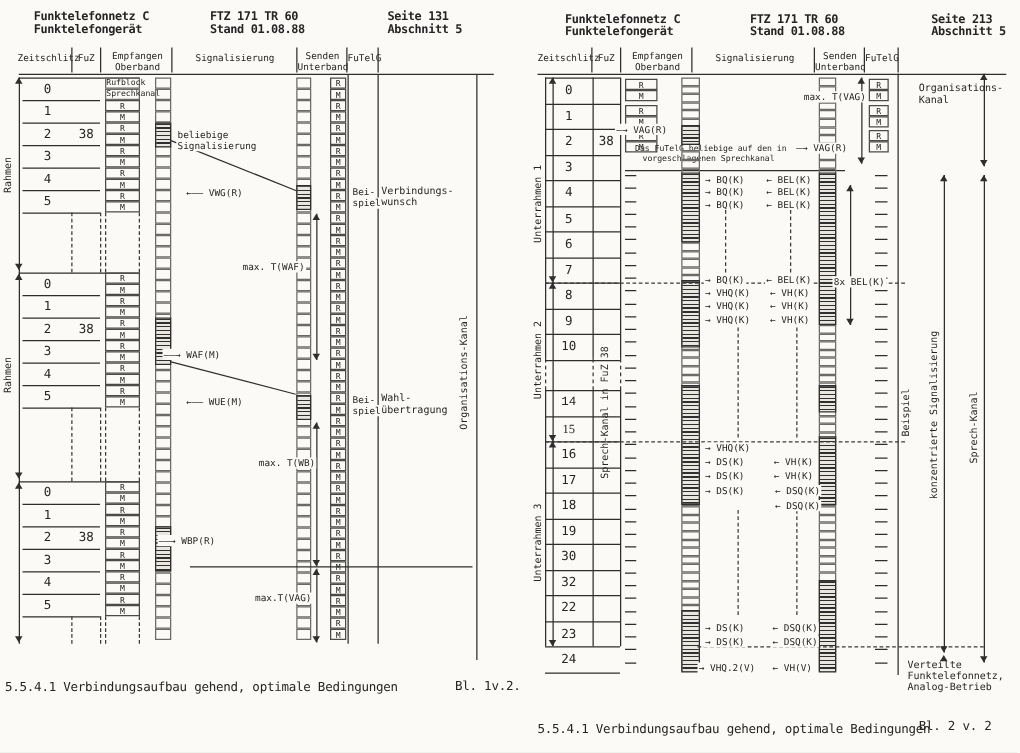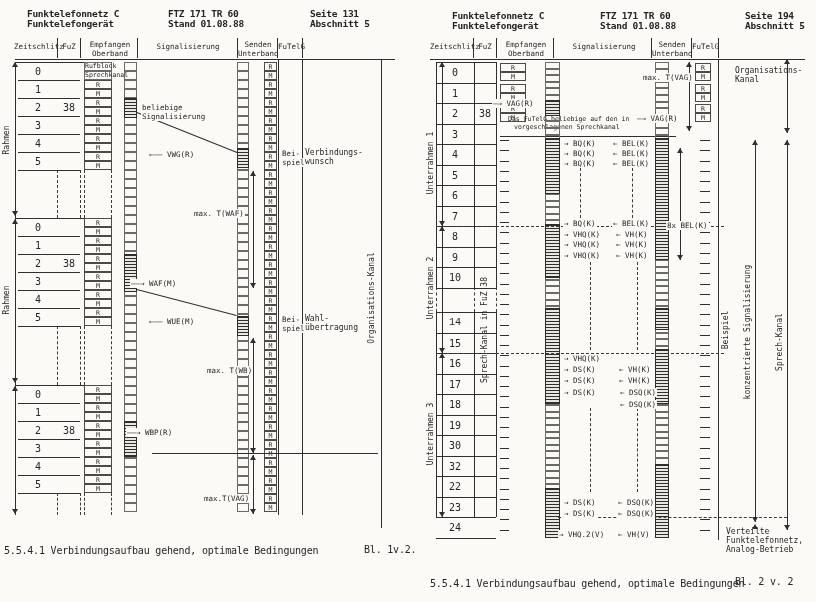--- a/index.html
+++ b/index.html
@@ -329,21 +329,21 @@
         <div class="tri up" style="left: 250px; top: 171px;"></div>
         <div class="tri dn" style="left: 250px; top: 283px;"></div>
         <div class="lab" style="left: 193px; top: 209px;">max. T(WAF)</div>
         <div class="vl" style="left: 253px; top: 338px; height: 115px;"></div>
         <div class="tri up" style="left: 250px; top: 338px;"></div>
         <div class="tri dn" style="left: 250px; top: 448px;"></div>
         <div class="lab" style="left: 206px; top: 366px;">max. T(WB)</div>
         <div class="vl" style="left: 253px; top: 455px; height: 59px;"></div>
         <div class="tri up" style="left: 250px; top: 455px;"></div>
         <div class="tri dn" style="left: 250px; top: 509px;"></div>
-        <div class="lab" style="left: 203px; top: 494px;">max.T(VAG)</div>
+        <div class="lab" style="left: 203px; top: 474px;">max.T(VAG)</div>
         <div class="lab" style="left: 281px; top: 149px;">Bei-</div>
         <div class="lab" style="left: 281px; top: 158px;">spiel</div>
         <div class="lab" style="left: 281px; top: 315px;">Bei-</div>
         <div class="lab" style="left: 281px; top: 324px;">spiel</div>
         <div class="t sm" style="left: 305px; top: 148px;">Verbindungs-</div>
         <div class="t sm" style="left: 305px; top: 157px;">wunsch</div>
         <div class="t sm" style="left: 305px; top: 314px;">Wahl-</div>
         <div class="t sm" style="left: 305px; top: 323px;">übertragung</div>
         <div class="vl" style="left: 381px; top: 60px; height: 468px;"></div>
         <div class="rot" style="left: 6px; top: 140px;">Rahmen</div>
@@ -353,21 +353,21 @@
 
     <div class="t cap" style="left:4px;top:545px;">5.5.4.1 Verbindungsaufbau gehend, optimale Bedingungen</div>
     <div class="t cap" style="left:364px;top:544px;">Bl. 1v.2.</div>
   </div>
 
   <div class="page" style="left:408px;">
     <div class="t hd" style="left:44px;top:10px;">Funktelefonnetz C</div>
     <div class="t hd" style="left:44px;top:20px;">Funktelefongerät</div>
     <div class="t hd" style="left:192px;top:10px;">FTZ 171 TR 60</div>
     <div class="t hd" style="left:192px;top:20px;">Stand 01.08.88</div>
-    <div class="t hd" style="left:337px;top:10px;">Seite 194</div>
+    <div class="t hd" style="left:337px;top:10px;">Seite 213</div>
     <div class="t hd" style="left:337px;top:20px;">Abschnitt 5</div>
 
     <div class="t ch" style="left:22px;top:42px;width:46px;">Zeitschlitz</div>
     <div class="t ch" style="left:66px;top:42px;width:22px;">FuZ</div>
     <div class="t ch" style="left:90px;top:40px;width:56px;">Empfangen
 Oberband</div>
     <div class="t ch" style="left:148px;top:42px;width:96px;">Signalisierung</div>
     <div class="t ch" style="left:244px;top:40px;width:40px;">Senden
 Unterband</div>
     <div class="t ch" style="left:284px;top:42px;width:26px;">FuTelG</div>
@@ -409,21 +409,21 @@
         <div class="hl" style="left: 28px; top: 226px; width: 60px;"></div>
         <div class="t num" style="left: 28px; top: 231px; width: 38px;">8</div>
         <div class="hl" style="left: 28px; top: 246.5px; width: 60px;"></div>
         <div class="t num" style="left: 28px; top: 251.5px; width: 38px;">9</div>
         <div class="hl" style="left: 28px; top: 267px; width: 60px;"></div>
         <div class="t num" style="left: 28px; top: 272px; width: 38px;">10</div>
         <div class="hl" style="left: 28px; top: 287.5px; width: 60px;"></div>
         <div class="hl" style="left: 28px; top: 312px; width: 60px;"></div>
         <div class="t num" style="left: 28px; top: 317px; width: 38px; font-family: Liberation Mono, monospace;">14</div>
         <div class="hl" style="left: 28px; top: 332.5px; width: 60px;"></div>
-        <div class="t num" style="left: 28px; top: 337.5px; width: 38px;">15</div>
+        <div class="t num" style="left: 28px; top: 337.5px; width: 38px; font-family: Liberation Serif, serif;">15</div>
         <div class="hl" style="left: 28px; top: 353px; width: 60px;"></div>
         <div class="t num" style="left: 28px; top: 358px; width: 38px;">16</div>
         <div class="hl" style="left: 28px; top: 373.5px; width: 60px;"></div>
         <div class="t num" style="left: 28px; top: 378.5px; width: 38px;">17</div>
         <div class="hl" style="left: 28px; top: 394px; width: 60px;"></div>
         <div class="t num" style="left: 28px; top: 399px; width: 38px;">18</div>
         <div class="hl" style="left: 28px; top: 414.5px; width: 60px;"></div>
         <div class="t num" style="left: 28px; top: 419.5px; width: 38px;">19</div>
         <div class="hl" style="left: 28px; top: 435px; width: 60px;"></div>
         <div class="t num" style="left: 28px; top: 440px; width: 38px;">30</div>

